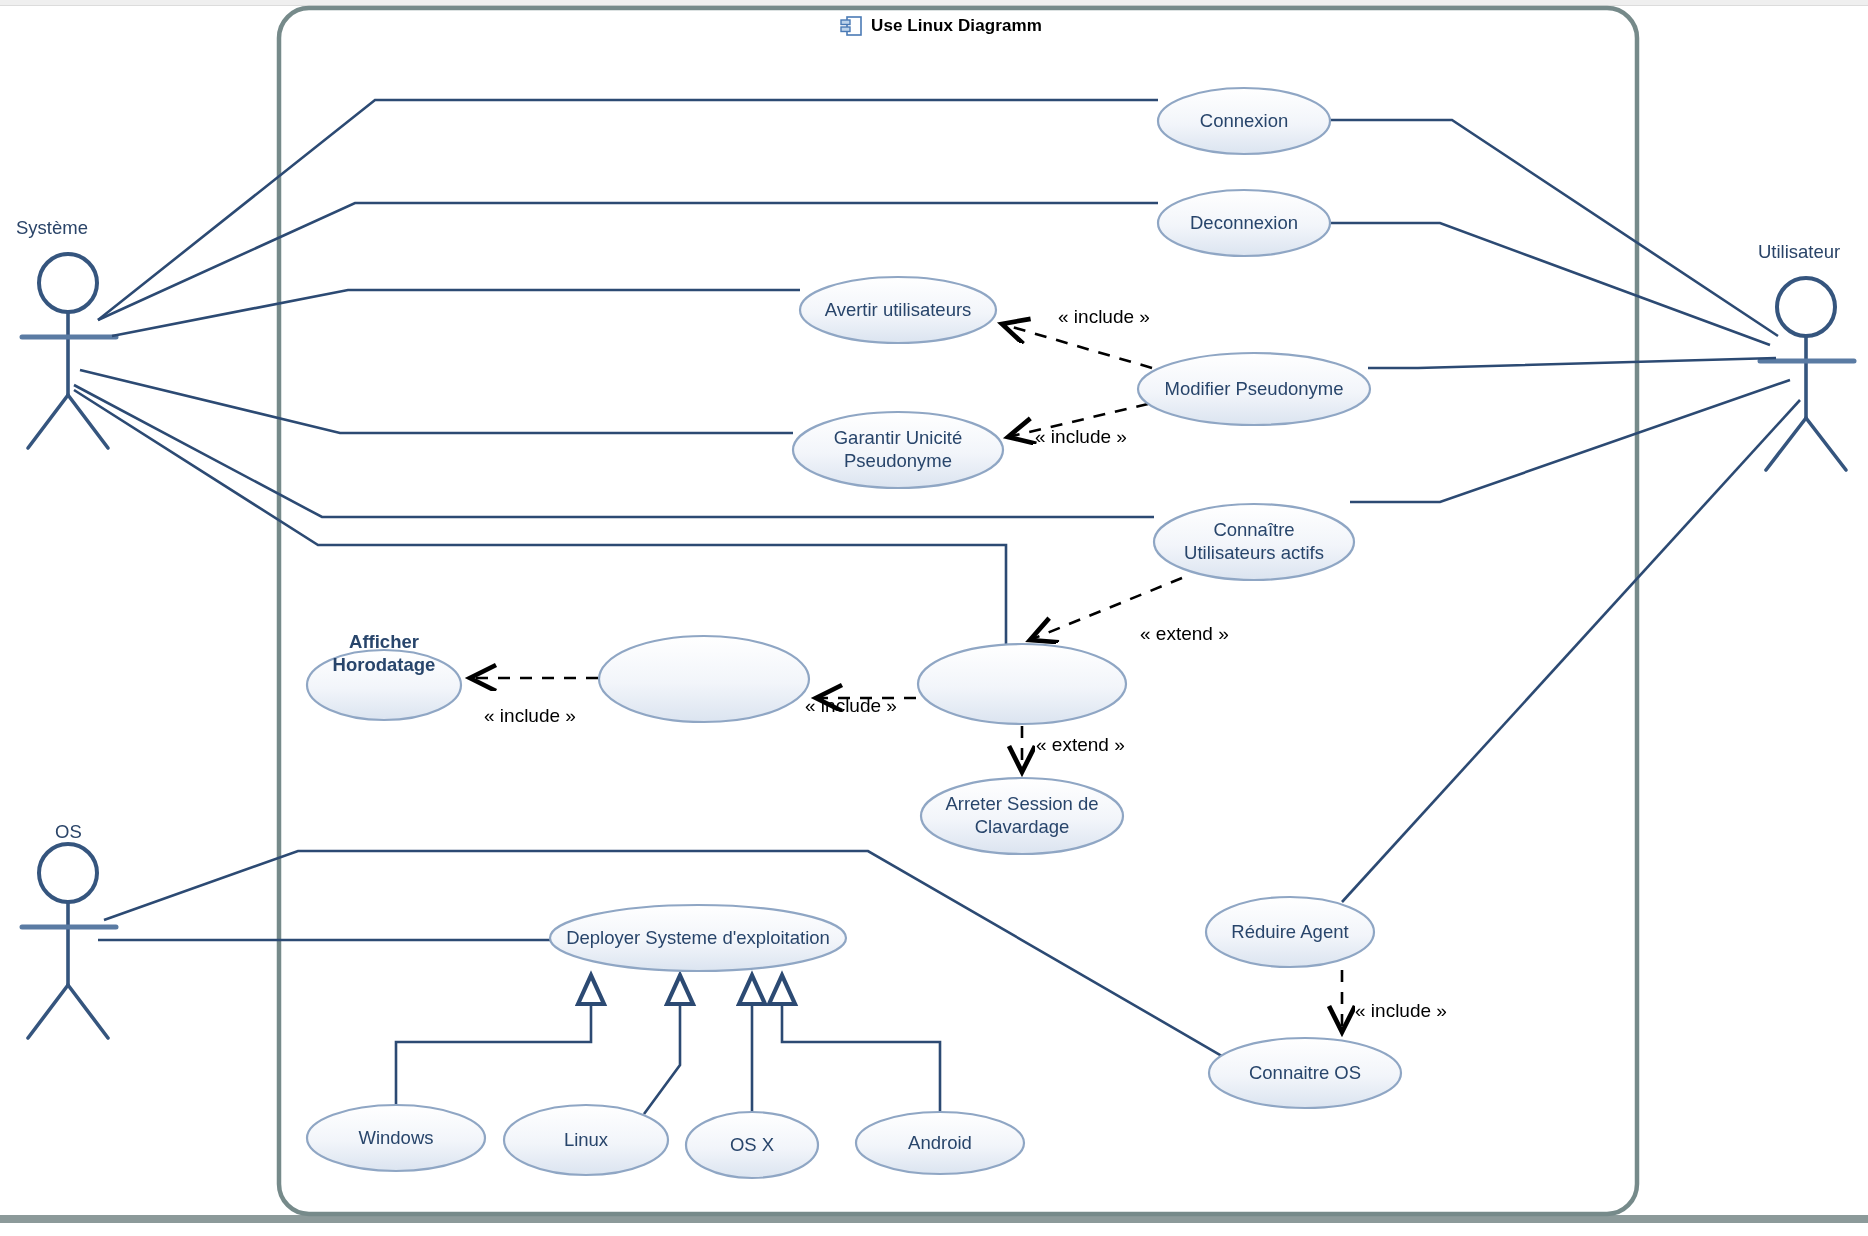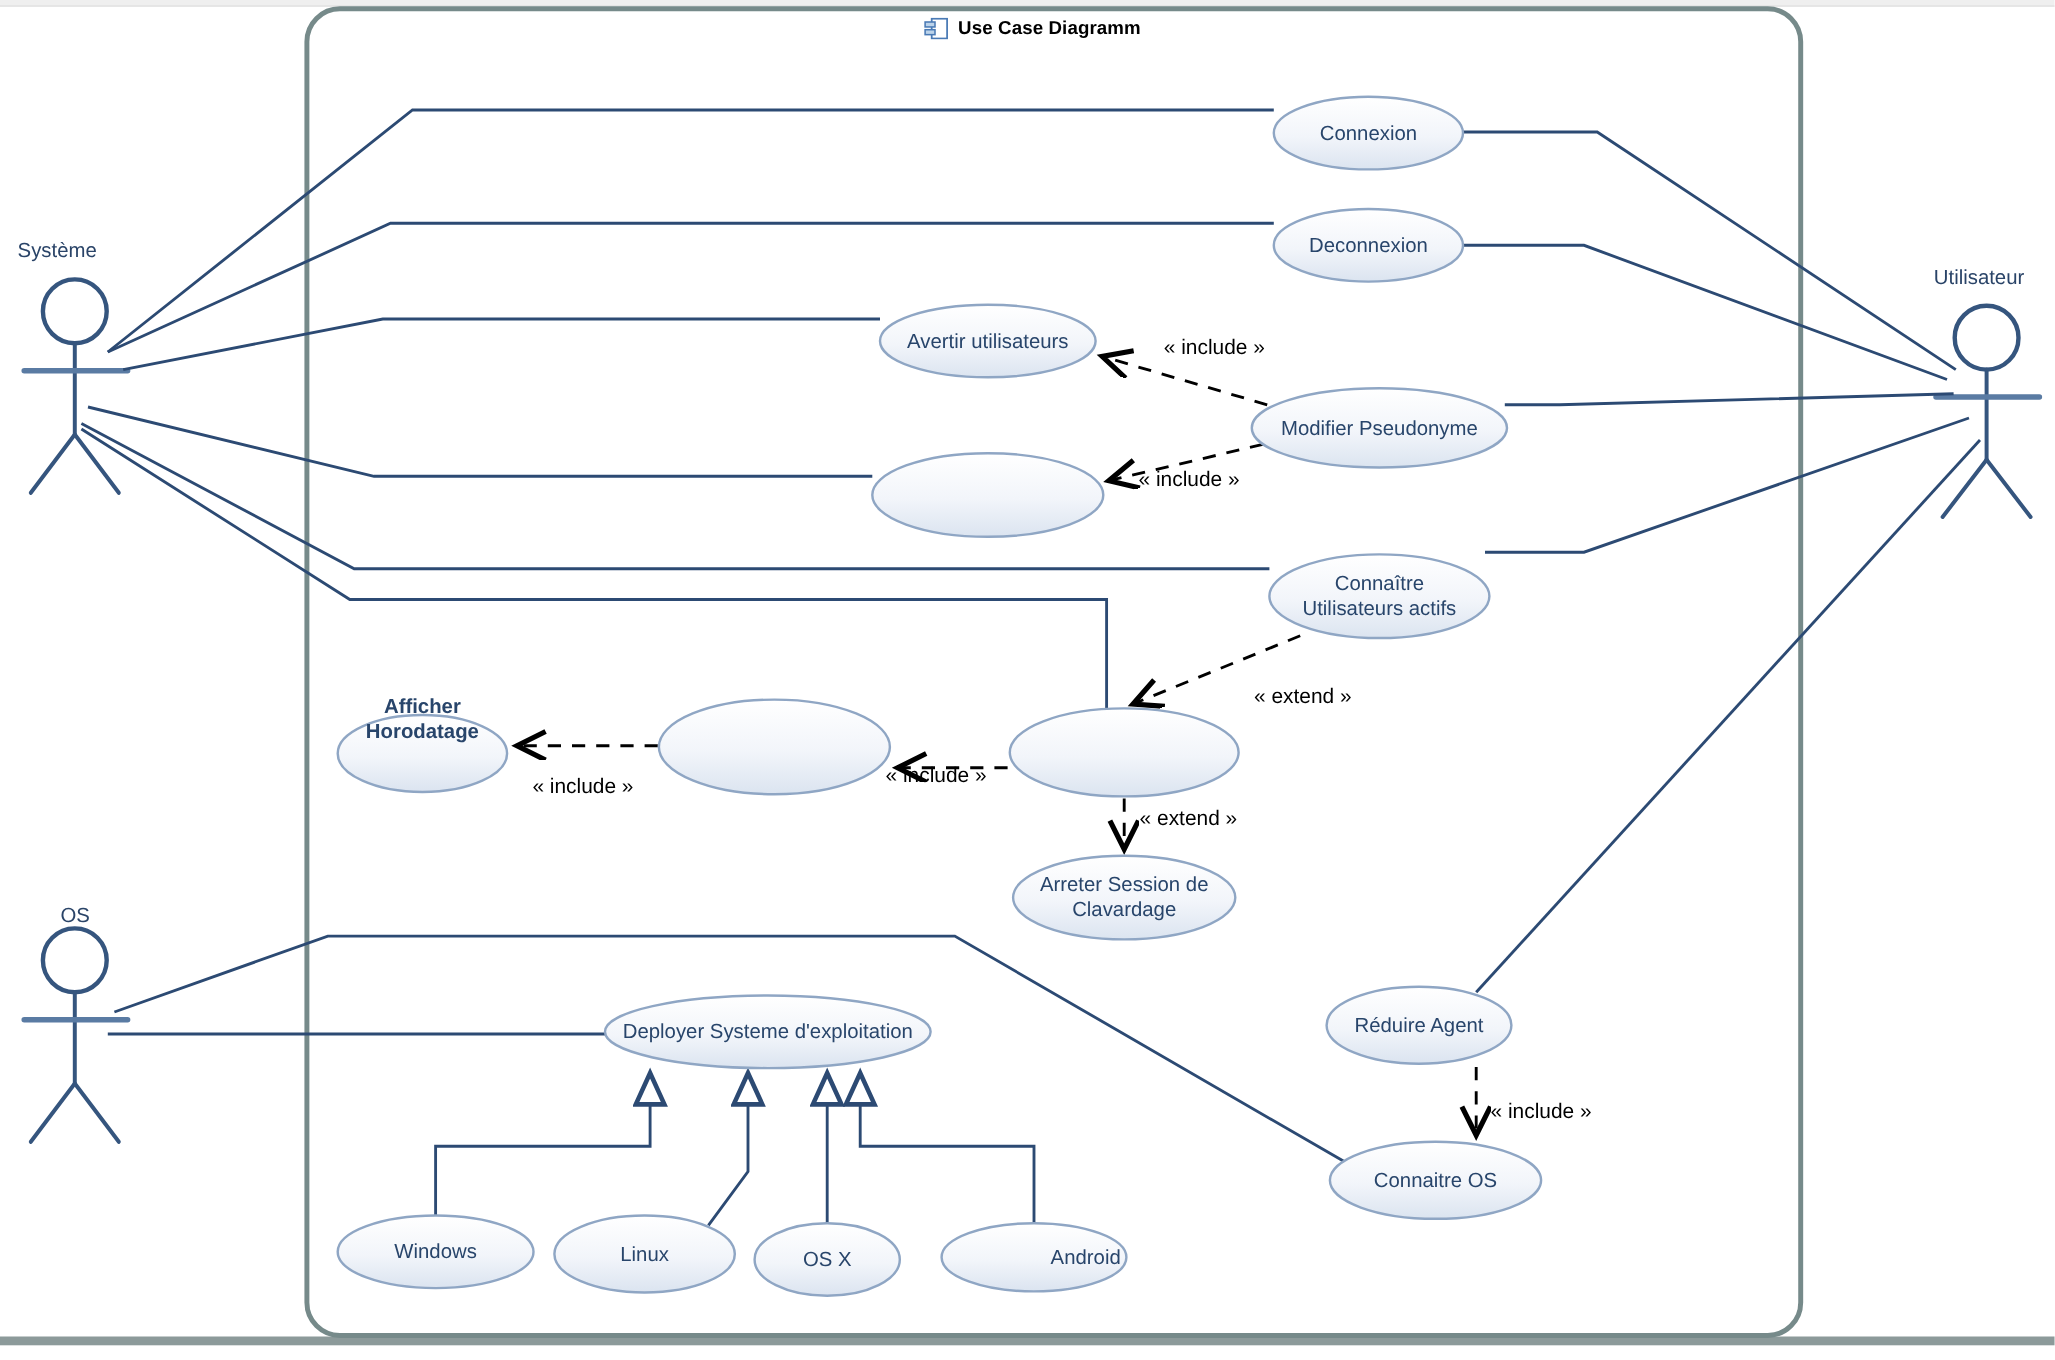--- a/index.html
+++ b/index.html
@@ -174,44 +174,46 @@
       <ellipse cx="940" cy="1143" rx="84" ry="31" fill="url(#ucFill)" stroke="#8fa6c4" stroke-width="2.2"></ellipse>
     </g>
   </svg>
 
   <div class="title-wrap">
     <svg width="22" height="20" viewBox="0 0 22 20">
       <rect x="7" y="1" width="14" height="18" fill="#ffffff" stroke="#4a7ab5" stroke-width="1.6"></rect>
       <rect x="1" y="4" width="9" height="4.5" fill="#bcd3ea" stroke="#4a7ab5" stroke-width="1.4"></rect>
       <rect x="1" y="11" width="9" height="4.5" fill="#bcd3ea" stroke="#4a7ab5" stroke-width="1.4"></rect>
     </svg>
-    <span class="title-text">Use Case Diagramm</span>
+    <span class="title-text">Use Linux Diagramm</span>
   </div>
 
   <div class="actor-label" style="left:16px;  top:217px;">Système</div>
   <div class="actor-label" style="left:1758px;top:241px;">Utilisateur</div>
   <div class="actor-label" style="left:55px;  top:781px;margin-top:40px;">OS</div>
 
   <div class="uc-label" style="left:1154px; top:110px; width:180px;">Connexion</div>
   <div class="uc-label" style="left:1154px; top:212px; width:180px;">Deconnexion</div>
   <div class="uc-label" style="left:798px;  top:299px; width:200px;">Avertir utilisateurs</div>
   <div class="uc-label" style="left:1136px; top:378px; width:236px;">Modifier Pseudonyme</div>
+  <div class="uc-label" style="left:793px;  top:427px; width:210px;">Garantir Unicité
+Pseudonyme</div>
   <div class="uc-label" style="left:1154px; top:519px; width:200px;">Connaître
 Utilisateurs actifs</div>
   <div class="uc-label" style="left:307px;  top:631px; width:154px;font-weight:bold;">Afficher
 Horodatage</div>
   <div class="uc-label" style="left:921px;  top:793px; width:202px;">Arreter Session de
 Clavardage</div>
   <div class="uc-label" style="left:1206px; top:921px; width:168px;">Réduire Agent</div>
   <div class="uc-label" style="left:1209px; top:1062px;width:192px;">Connaitre OS</div>
   <div class="uc-label" style="left:550px;  top:927px; width:296px;">Deployer Systeme d'exploitation</div>
   <div class="uc-label" style="left:307px;  top:1127px;width:178px;">Windows</div>
   <div class="uc-label" style="left:504px;  top:1129px;width:164px;">Linux</div>
   <div class="uc-label" style="left:686px;  top:1134px;width:132px;">OS X</div>
-  <div class="uc-label" style="left:856px;  top:1132px;width:168px;padding-left:47px;">Android</div>
+  <div class="uc-label" style="left:856px;  top:1132px;width:168px;">Android</div>
 
   <div class="stereo" style="left:1058px; top:306px;">« include »</div>
   <div class="stereo" style="left:1035px; top:426px;">« include »</div>
   <div class="stereo" style="left:1140px; top:623px;">« extend »</div>
   <div class="stereo" style="left:484px;  top:705px;">« include »</div>
   <div class="stereo" style="left:805px;  top:695px;">« include »</div>
   <div class="stereo" style="left:1036px; top:734px;">« extend »</div>
   <div class="stereo" style="left:1355px; top:1000px;">« include »</div>
 
 </div>

